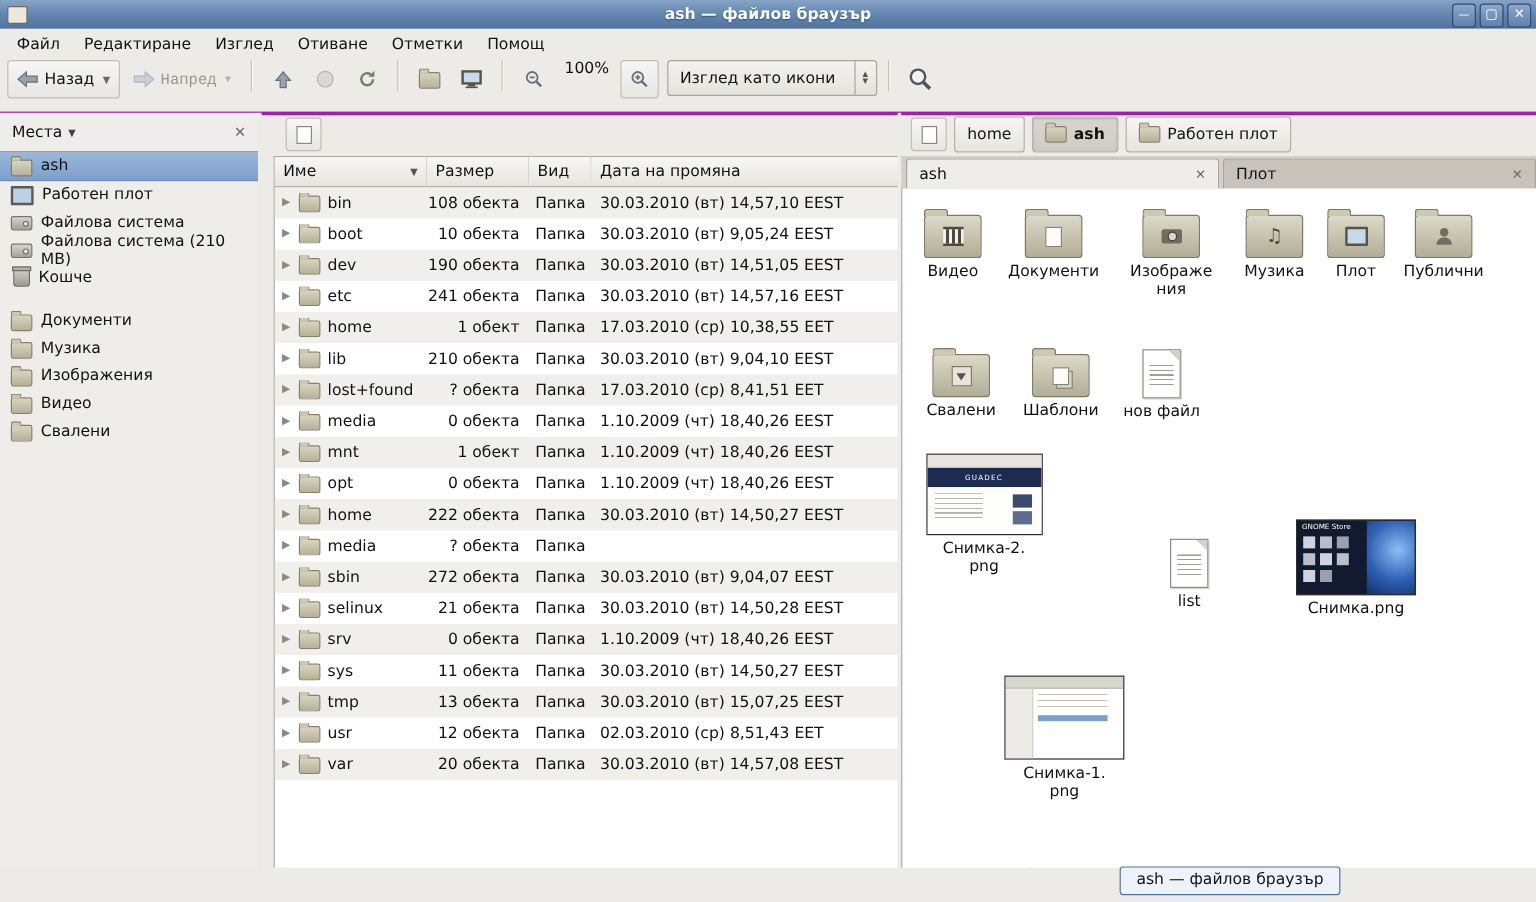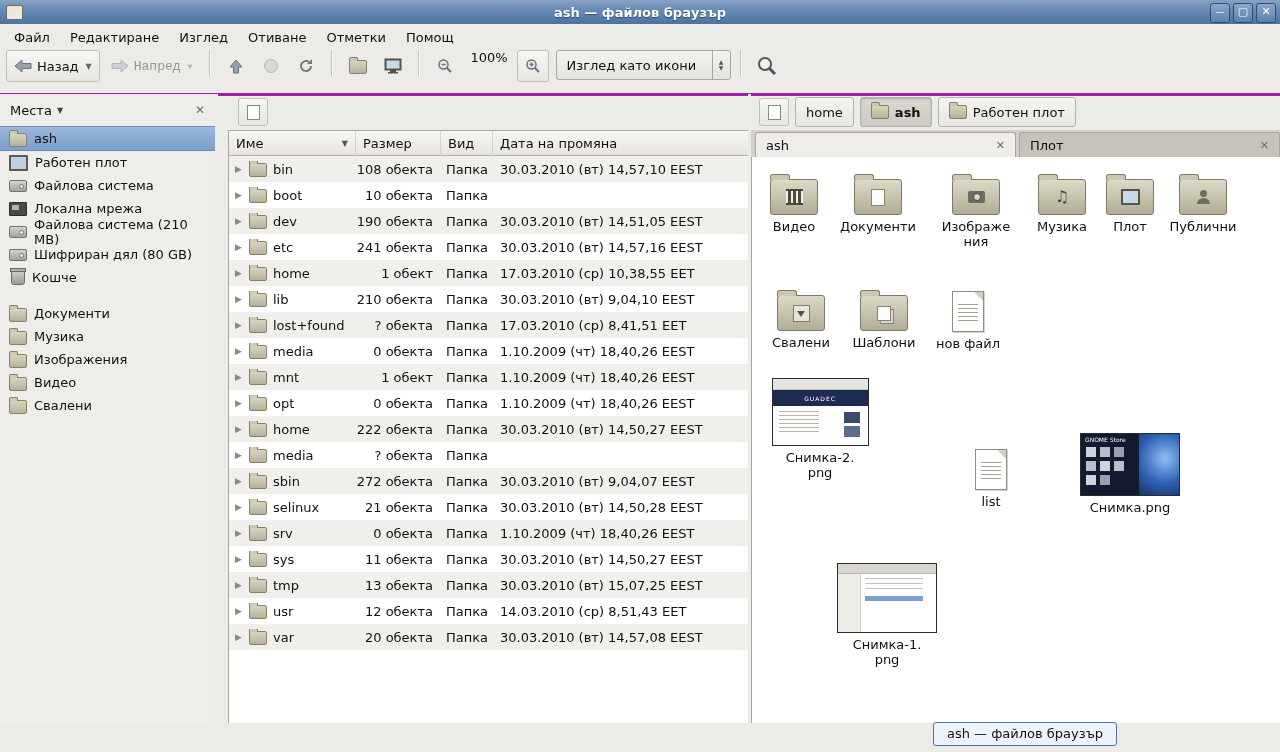--- a/index.html
+++ b/index.html
@@ -271,30 +271,22 @@
     </div>
     <div class="side-item">
       <div class="i-desktop"></div>
       <span>Работен плот</span>
     </div>
     <div class="side-item">
       <div class="i-drive"></div>
       <span>Файлова система</span>
     </div>
     <div class="side-item">
-      <div class="i-network"></div>
-      <span>Локална мрежа</span>
-    </div>
-    <div class="side-item">
       <div class="i-drive"></div>
       <span>Файлова система (210 MB)</span>
-    </div>
-    <div class="side-item">
-      <div class="i-drive"></div>
-      <span>Шифриран дял (80 GB)</span>
     </div>
     <div class="side-item">
       <div class="i-trash"></div>
       <span>Кошче</span>
     </div>
     <div class="side-sep"></div>
     <div class="side-item">
       <div class="fold"></div>
       <span>Документи</span>
     </div>
@@ -352,20 +344,21 @@
             <div class="cdate">30.03.2010 (вт) 14,57,10 EEST</div>
           </div>
         <div class="trow">
             <div class="cname">
               <span class="exp">▶</span>
               <div class="fold"></div>
               <span>boot</span>
             </div>
             <div class="csize">10 обекта</div>
             <div class="ctype">Папка</div>
+            <div class="cdate">30.03.2010 (вт) 9,05,24 EEST</div>
           </div>
         <div class="trow">
             <div class="cname">
               <span class="exp">▶</span>
               <div class="fold"></div>
               <span>dev</span>
             </div>
             <div class="csize">190 обекта</div>
             <div class="ctype">Папка</div>
             <div class="cdate">30.03.2010 (вт) 14,51,05 EEST</div>
@@ -510,21 +503,21 @@
             <div class="cdate">30.03.2010 (вт) 15,07,25 EEST</div>
           </div>
         <div class="trow">
             <div class="cname">
               <span class="exp">▶</span>
               <div class="fold"></div>
               <span>usr</span>
             </div>
             <div class="csize">12 обекта</div>
             <div class="ctype">Папка</div>
-            <div class="cdate">14.03.2010 (ср) 8,51,43 EET</div>
+            <div class="cdate">02.03.2010 (ср) 8,51,43 EET</div>
           </div>
         <div class="trow">
             <div class="cname">
               <span class="exp">▶</span>
               <div class="fold"></div>
               <span>var</span>
             </div>
             <div class="csize">20 обекта</div>
             <div class="ctype">Папка</div>
             <div class="cdate">30.03.2010 (вт) 14,57,08 EEST</div>

